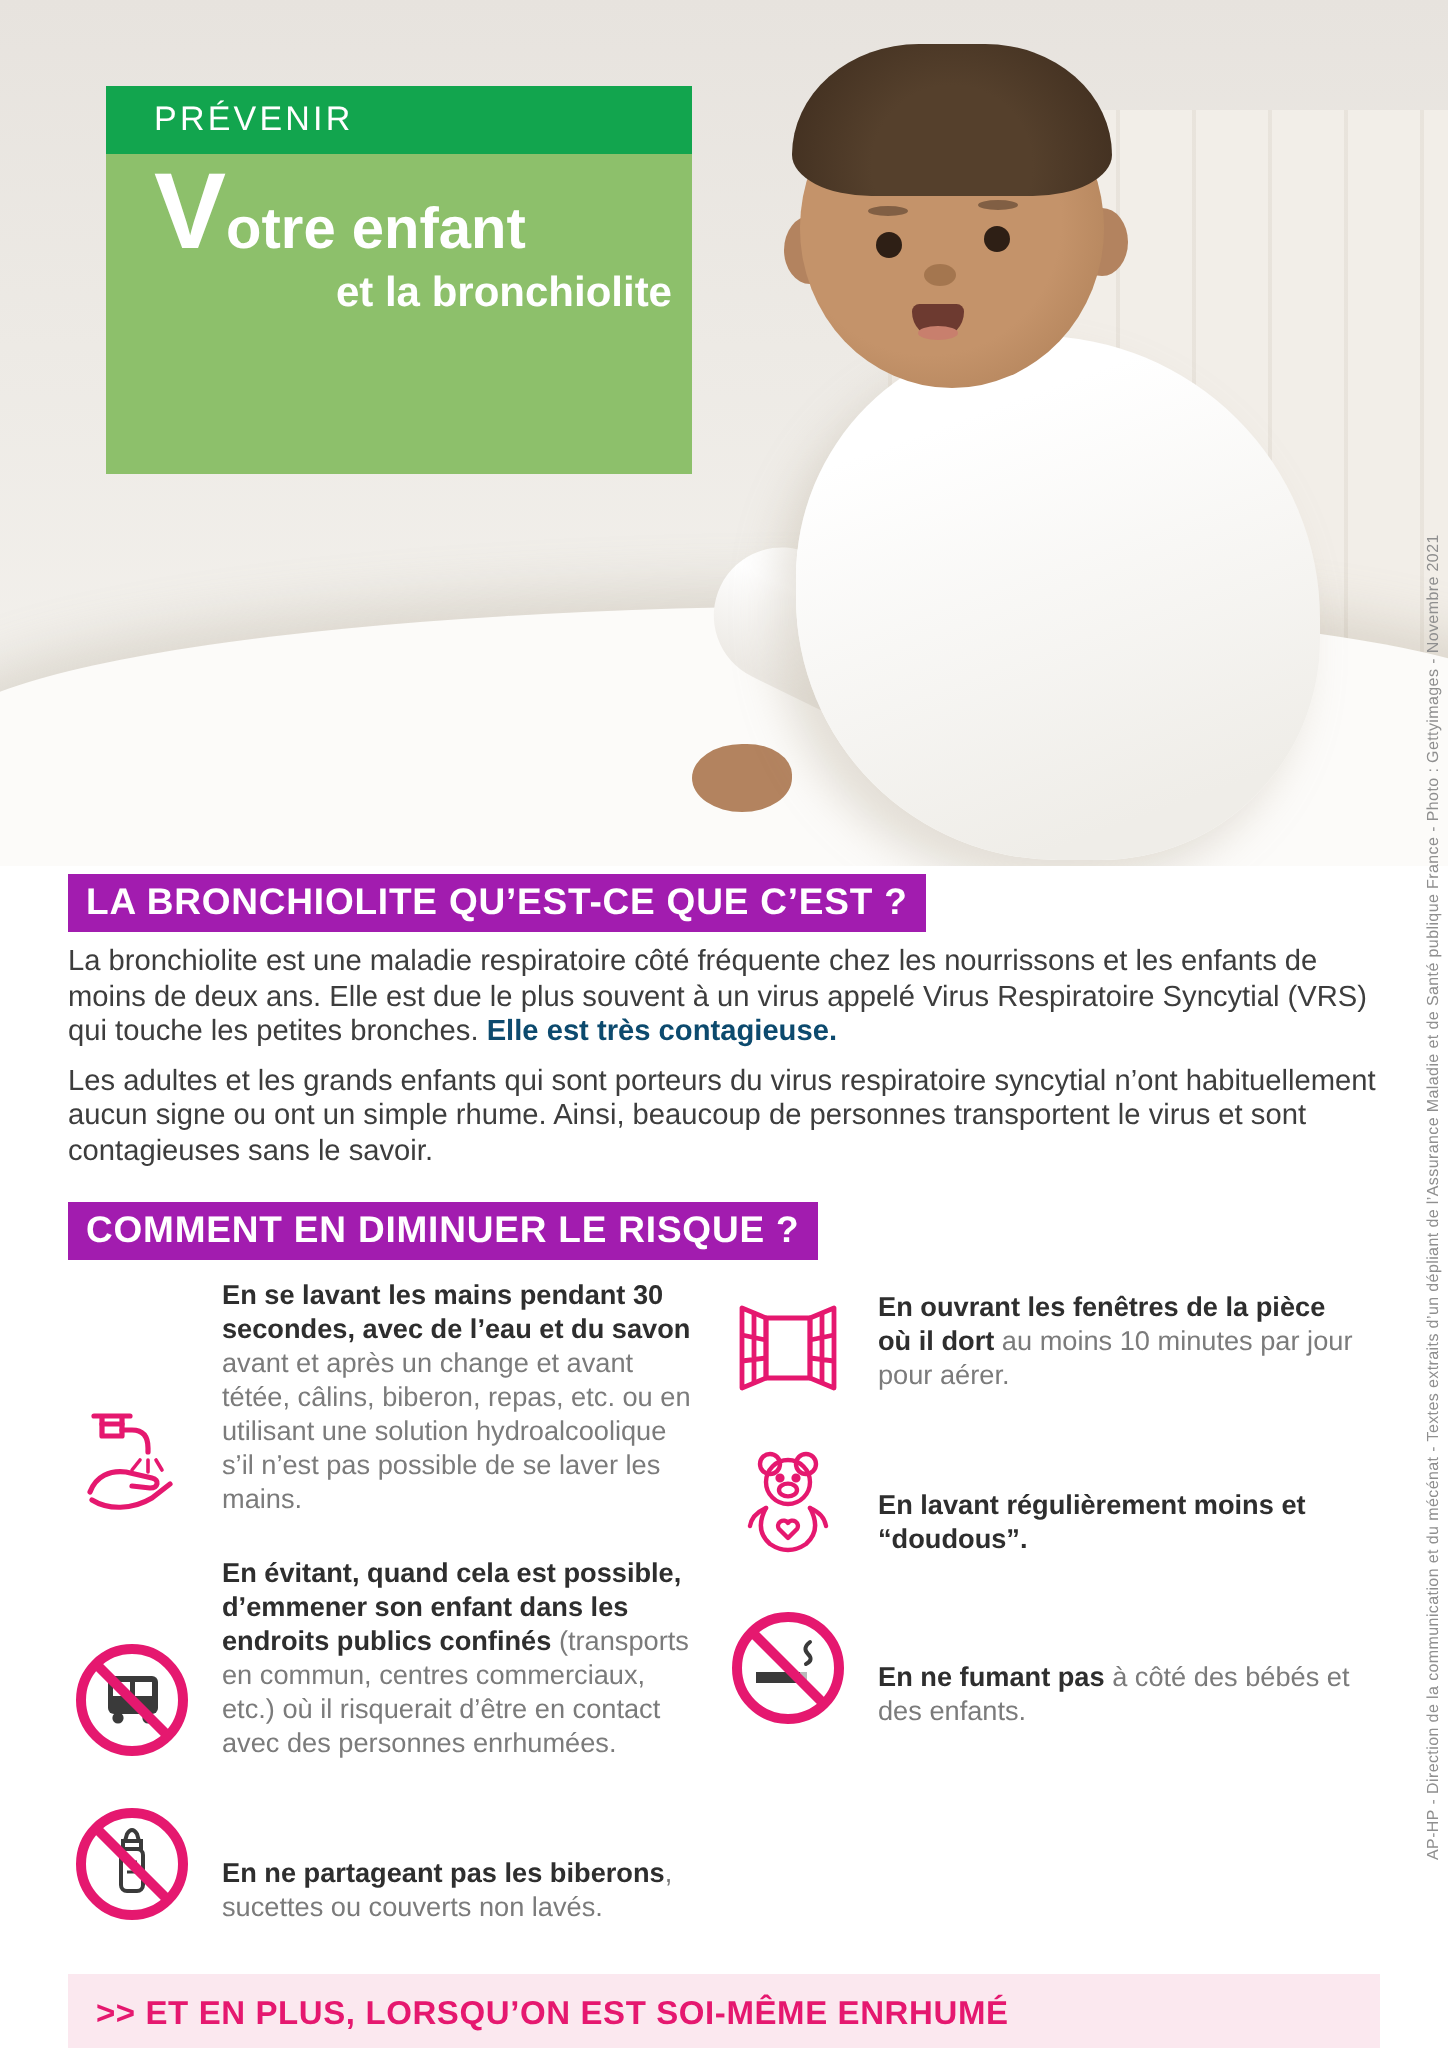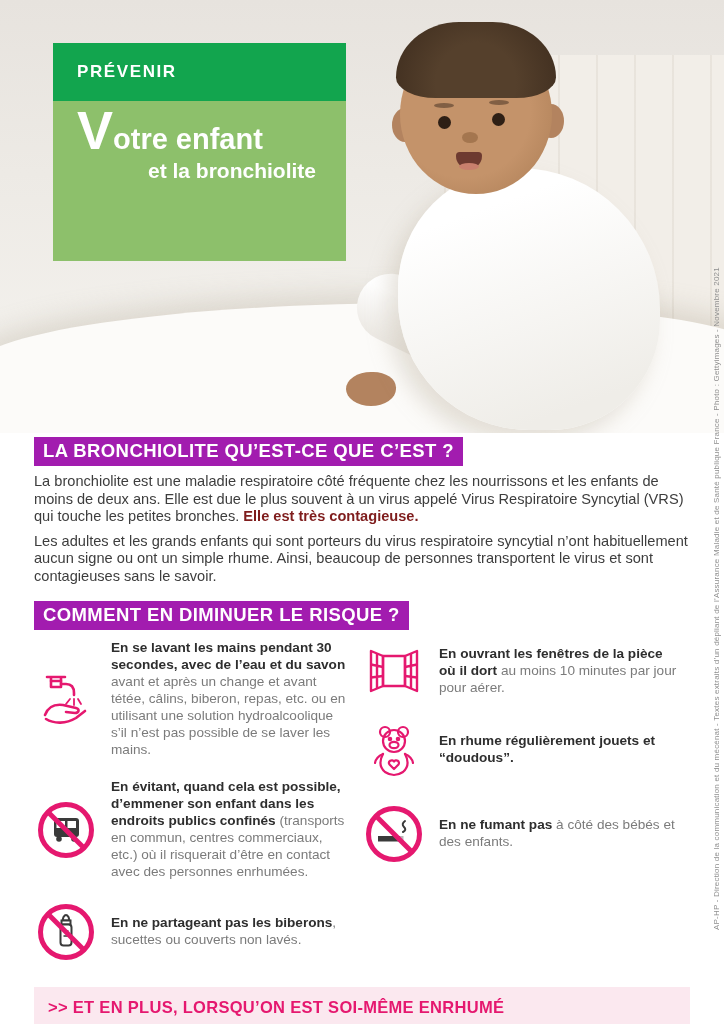--- a/index.html
+++ b/index.html
@@ -34,38 +34,38 @@
   .baby-brow{position:absolute;width:20px;height:5px;border-radius:50%;background:#4a3524;opacity:.55;}
   .baby-brow.left{left:434px;top:103px;}
   .baby-brow.right{left:489px;top:100px;}
   .baby-nose{position:absolute;left:462px;top:132px;width:16px;height:11px;background:#9c6f49;border-radius:50%;opacity:.8;}
   .baby-mouth{position:absolute;left:456px;top:152px;width:26px;height:17px;background:#6d3a30;
          border-radius:4px 4px 14px 14px;}
   .baby-lip{position:absolute;left:459px;top:163px;width:20px;height:7px;background:#c87f6d;border-radius:50%;}
 
   
   .greenbox{position:absolute;left:53px;top:43px;width:293px;height:205px;}
-  .gb-top{background:#12A54E;color:#fff;height:58px;display:flex;align-items:center;
-          padding-left:24px;font-size:17px;font-weight:700;letter-spacing:1.6px;}
-  .gb-body{background:#8DC06B;height:160px;color:#fff;padding:22px 30px 0 24px;box-sizing:border-box;}
+  .gb-top{background:#12A54E;color:#fff;height:34px;display:flex;align-items:center;
+          padding-left:24px;font-size:17px;font-weight:400;letter-spacing:1.6px;}
+  .gb-body{background:#8DC06B;height:160px;color:#fff;padding:22px 10px 0 24px;box-sizing:border-box;}
   .gb-line1{font-size:29px;font-weight:700;}
   .bigV{font-size:54px;font-weight:700;line-height:0;letter-spacing:0;}
   .gb-line2{font-size:21px;font-weight:700;margin-top:3px;text-align:right;}
 
   
   .content{position:absolute;top:437px;left:0;width:724px;padding:0 34px;box-sizing:border-box;}
   .banner{display:inline-block;background:#a21caf;color:#fff;font-weight:800;font-size:18.5px;
           letter-spacing:.4px;padding:3px 9px 4px;}
   .intro{font-size:14.6px;color:#3d3d3d;line-height:1.2;margin:7px 0 0;}
-  .pinkbold{color:#7f1d1d;font-weight:700;}
+  .pinkbold{color:#0c4a6e;font-weight:700;}
   .banner2{margin-top:16px;}
 
   .tips-grid{display:flex;margin-top:10px;}
   .tips-col{width:50%;}
-  .tip{display:flex;gap:13px;align-items:center;margin-bottom:20px;}
+  .tip{display:flex;gap:13px;align-items:flex-end;margin-bottom:20px;}
   .tip.pad1{margin-top:6px;}
   .tip.pad2{margin-top:24px;}
   .tip-icon{flex:none;width:64px;display:flex;justify-content:center;}
   .tip-text{font-size:13.6px;line-height:1.25;color:#7b7b7b;padding-right:10px;}
   .tip-text b{color:#2e2e2e;}
 
   .pinkbox{background:#FBE8EF;margin-top:4px;padding:11px 14px 13px;}
   .pinkbox-title{color:#E5186F;font-weight:800;font-size:16.5px;letter-spacing:.3px;margin-bottom:21px;}
 
   .vert-credit{position:absolute;right:3px;top:338px;height:592px;writing-mode:vertical-rl;
@@ -190,21 +190,21 @@
                 <circle cx="37" cy="11" r="5"></circle>
               <circle cx="28" cy="20" r="11"></circle>
               <circle cx="24" cy="18" r="1.2" fill="#E5186F"></circle>
                 <circle cx="32" cy="18" r="1.2" fill="#E5186F"></circle>
               <ellipse cx="28" cy="24" rx="4.5" ry="3.2"></ellipse>
               <path d="M17 33 q-7 3 -8 9 M39 33 q7 3 8 9"></path>
               <path d="M17 33 q-6 11 2 18 q9 6 18 0 q8 -7 2 -18"></path>
               <path d="M28 48 l-4.5 -4.5 a2.6 2.6 0 1 1 4.5 -3 a2.6 2.6 0 1 1 4.5 3 z"></path>
             </svg>
           </div>
-          <div class="tip-text"><b>En rhume régulièrement jouets et “doudous”.</b><span></span></div>
+          <div class="tip-text"><b>En lavant régulièrement moins et “doudous”.</b><span></span></div>
         </div>
 
         <div class="tip pad2">
           <div class="tip-icon">
             <svg width="62" height="62" viewBox="0 0 62 62">
               <circle cx="31" cy="31" r="25.5" fill="#fff" stroke="#E5186F" stroke-width="5"></circle>
               <rect x="15" y="33" width="22" height="5.5" fill="#3a3a3a"></rect>
               <rect x="37" y="33" width="3.5" height="5.5" fill="#b9b9b9"></rect>
               <path d="M40 29 q4 -2 1 -5 q-3 -3 1 -6" fill="none" stroke="#3a3a3a" stroke-width="2" stroke-linecap="round"></path>
               <line x1="13.5" y1="13.5" x2="48.5" y2="48.5" stroke="#E5186F" stroke-width="5"></line>

